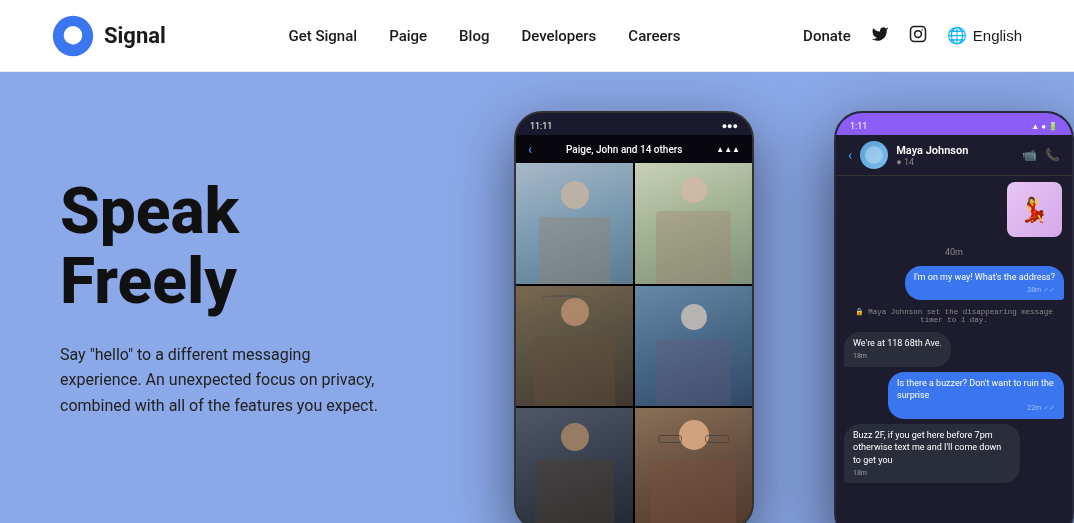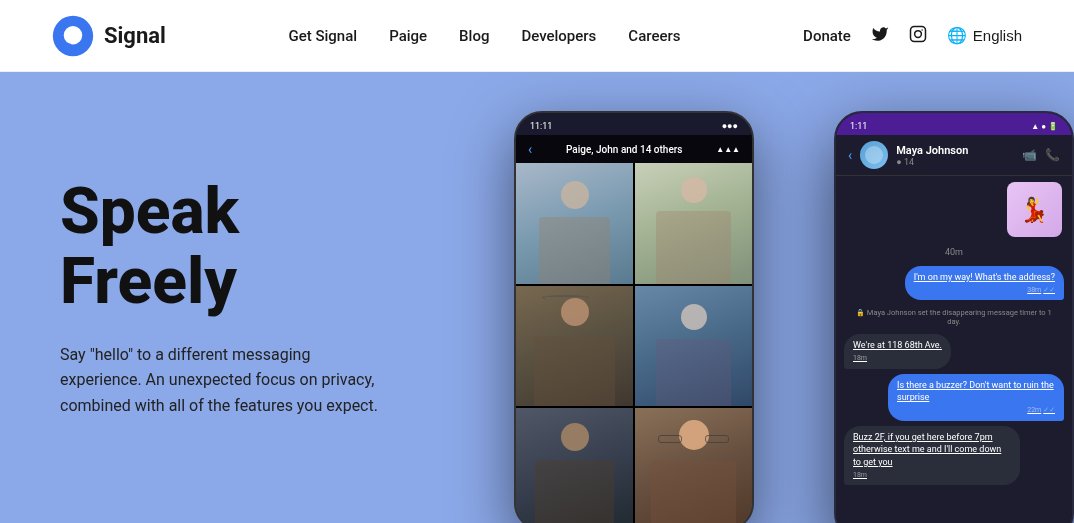--- a/index.html
+++ b/index.html
@@ -192,21 +192,21 @@
       border: 2px solid #2a2a3e;
     }
     .phone-right-screen {
       width: 100%;
       height: 100%;
       display: flex;
       flex-direction: column;
       background: #1c1c2e;
     }
     .chat-status-bar {
-      background: #4c1d95;
+      background: #8b5cf6;
       padding: 8px 14px 4px;
       display: flex;
       justify-content: space-between;
       align-items: center;
       font-size: 9px;
       color: #fff;
     }
     .chat-header {
       background: #1c1c2e;
       padding: 6px 12px;
@@ -275,21 +275,20 @@
       color: #888;
       margin: 4px 0;
     }
     .msg-bubble {
       max-width: 80%;
       padding: 5px 9px;
       border-radius: 16px;
       font-size: 9px;
       line-height: 1.4;
       position: relative;
-      text-decoration: underline;
     }
     .msg-bubble.received {
       background: #2a2d3a;
       color: #fff;
       align-self: flex-start;
       border-bottom-left-radius: 3px;
     }
     .msg-bubble.sent {
       background: #3a76f0;
       color: #fff;
@@ -303,20 +302,21 @@
       display: flex;
       align-items: center;
       gap: 2px;
     }
     .msg-meta.sent { justify-content: flex-end; }
     .disappear-notice {
       font-size: 7.5px;
       color: #888;
       text-align: center;
       padding: 3px 8px;
+      font-family: Liberation Mono, monospace;
     }
     .lock-icon-small { font-size: 7px; }
 
     
     .twitter-svg { width: 18px; height: 18px; fill: #1a1a1a; }
     
     .insta-svg { width: 18px; height: 18px; fill: none; stroke: #1a1a1a; stroke-width: 2; }
   </style>
 </head>
 <body>

